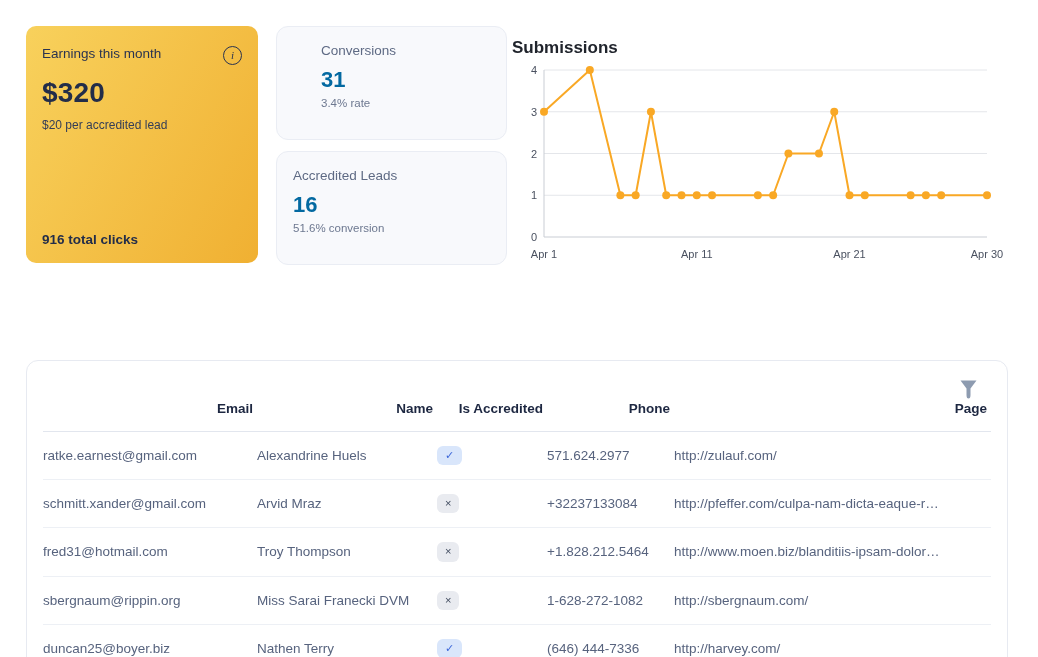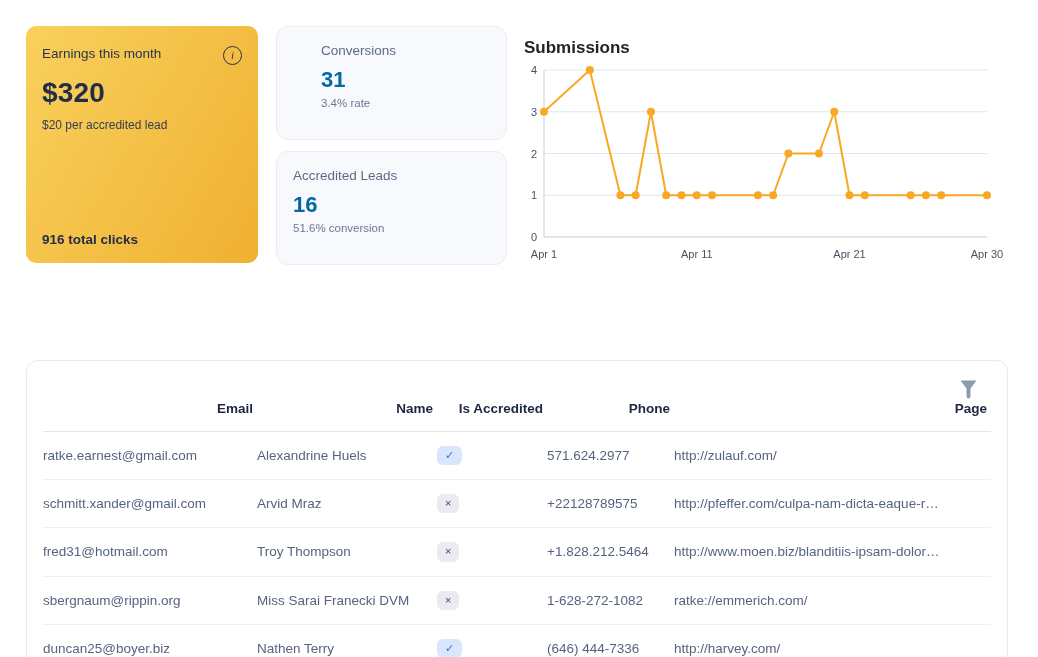--- a/index.html
+++ b/index.html
@@ -40,21 +40,21 @@
     padding: 16px;
   }
   .stat-card.first  { top: 26px; padding-left: 44px; }
   .stat-card.second { top: 151px; }
   .stat-title { font-size: 13.5px; color: #5e6a84; }
   .stat-value { font-size: 22px; font-weight: 700; color: #0369a1; margin-top: 9px; }
   .stat-sub   { font-size: 11.5px; color: #6d7890; margin-top: 4px; }
 
   
   .chart-title {
-    position: absolute; left: 524px; top: 38px;
+    position: absolute; left: 512px; top: 38px;
     font-size: 17px; font-weight: 600; color: #20242c;
   }
   .chart-svg { position: absolute; left: 524px; top: 58px; }
   .chart-svg text { font-family: "Liberation Sans", sans-serif; font-size: 11px; fill: #4a5160; }
 
   
   .table-card {
     position: absolute; left: 26px; top: 360px;
     width: 982px; height: 310px;
     background: #ffffff; border: 1px solid #e7eaf1;
@@ -179,36 +179,36 @@
             <td>ratke.earnest@gmail.com</td>
             <td>Alexandrine Huels</td>
             <td><span class="badge badge-true">✓</span></td>
             <td>571.624.2977</td>
             <td><span class="page-link">http://zulauf.com/</span></td>
           </tr>
           <tr>
             <td>schmitt.xander@gmail.com</td>
             <td>Arvid Mraz</td>
             <td><span class="badge badge-false">×</span></td>
-            <td>+22128789575</td>
+            <td>+32237133084</td>
             <td><span class="page-link">http://pfeffer.com/culpa-nam-dicta-eaque-r…</span></td>
           </tr>
           <tr>
             <td>fred31@hotmail.com</td>
             <td>Troy Thompson</td>
             <td><span class="badge badge-false">×</span></td>
             <td>+1.828.212.5464</td>
             <td><span class="page-link">http://www.moen.biz/blanditiis-ipsam-dolor…</span></td>
           </tr>
           <tr>
             <td>sbergnaum@rippin.org</td>
             <td>Miss Sarai Franecki DVM</td>
             <td><span class="badge badge-false">×</span></td>
             <td>1-628-272-1082</td>
-            <td><span class="page-link">ratke://emmerich.com/</span></td>
+            <td><span class="page-link">http://sbergnaum.com/</span></td>
           </tr>
           <tr>
             <td>duncan25@boyer.biz</td>
             <td>Nathen Terry</td>
             <td><span class="badge badge-true">✓</span></td>
             <td>(646) 444-7336</td>
             <td><span class="page-link">http://harvey.com/</span></td>
           </tr>
         </tbody>
     </table>

